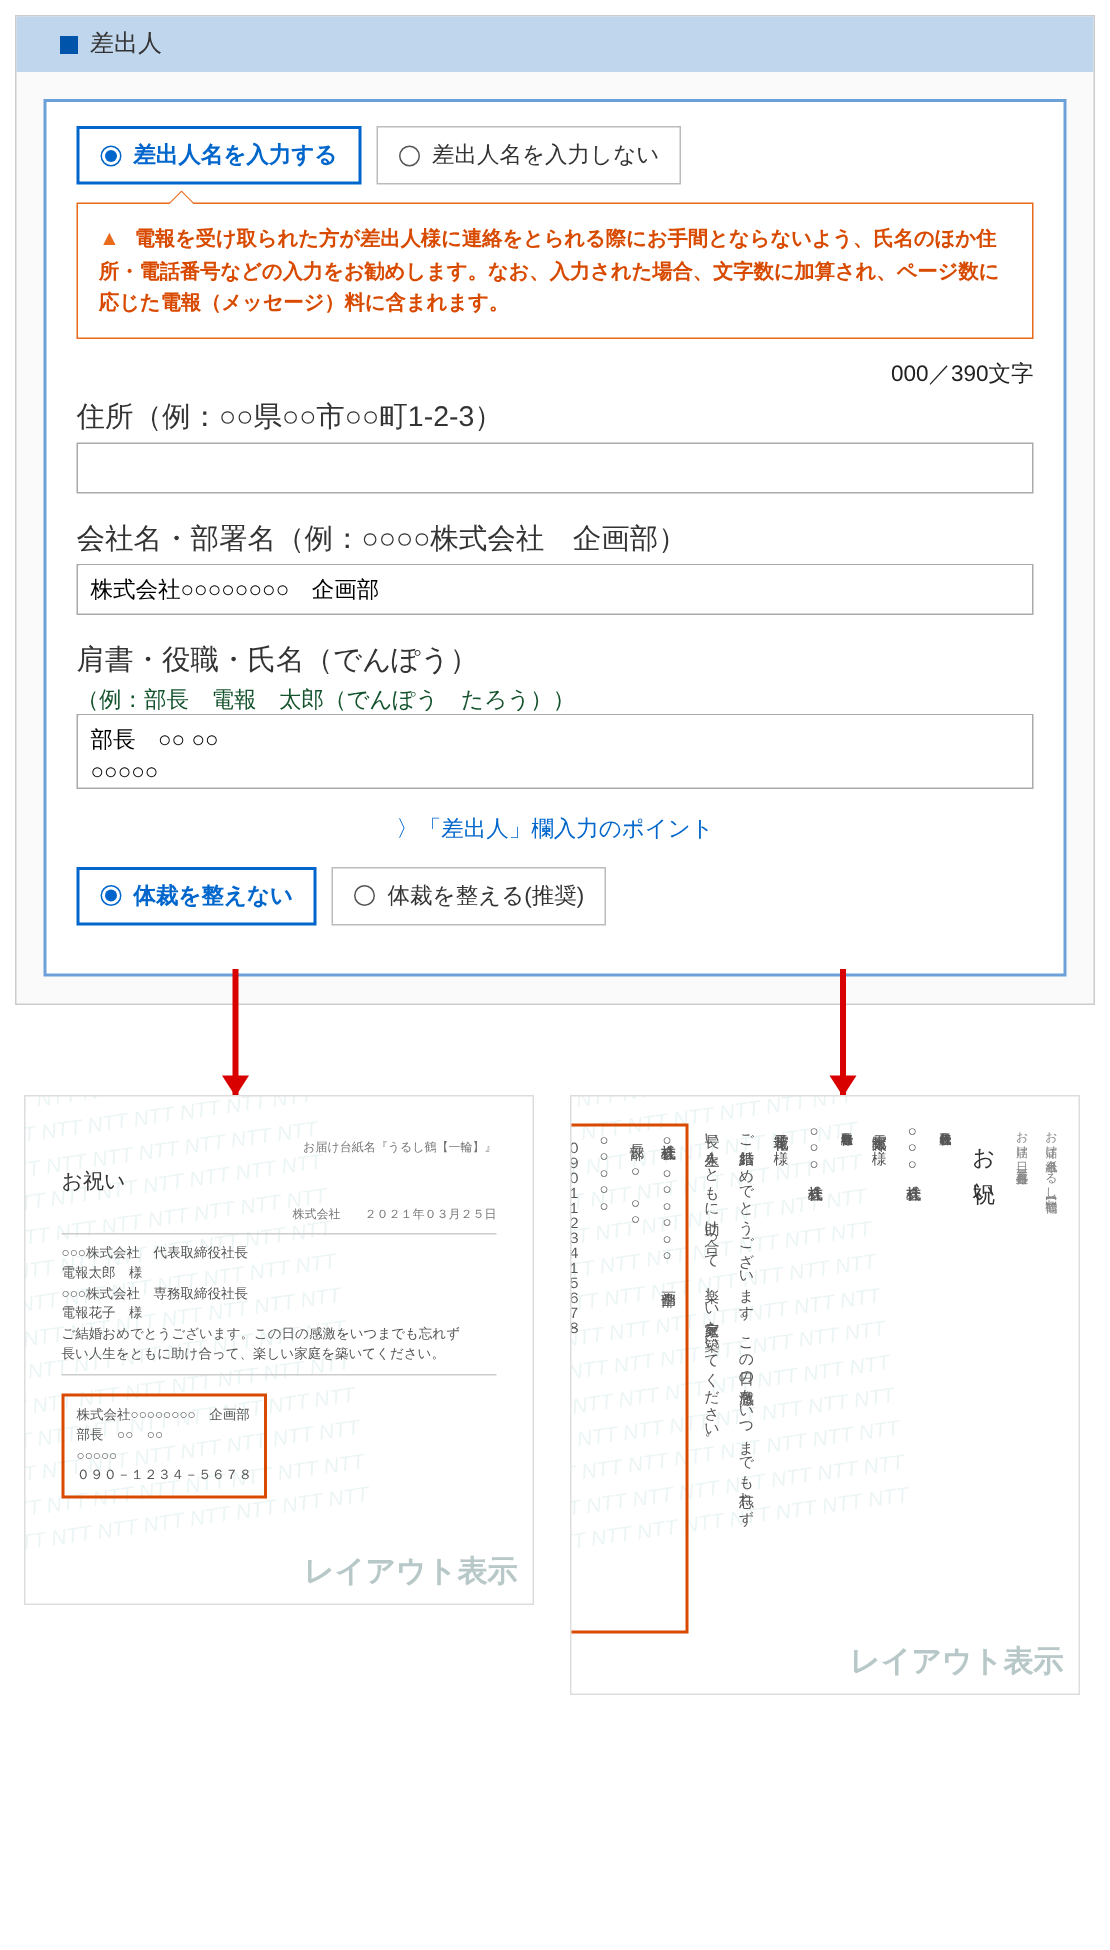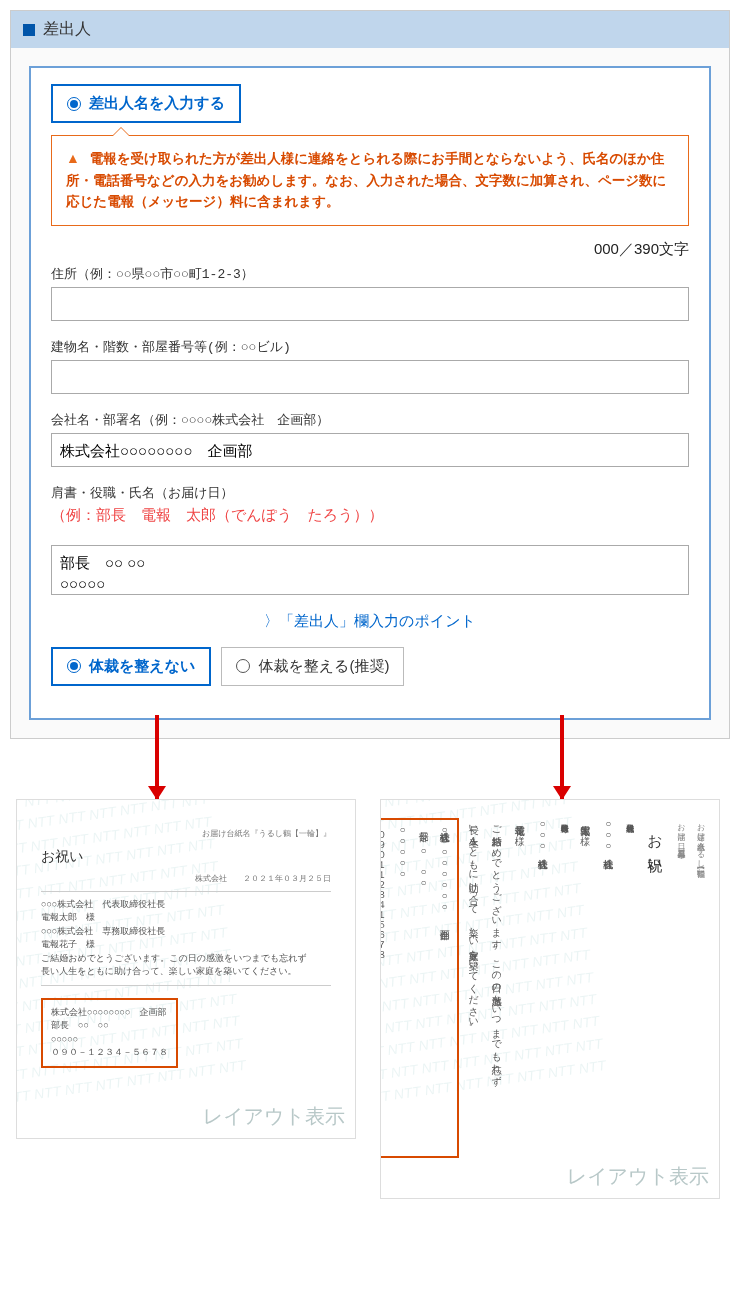--- a/index.html
+++ b/index.html
@@ -1,50 +1,50 @@
 <!DOCTYPE html>
 <html><head>
 <meta charset="utf-8">
 <style>
   * { box-sizing: border-box; }
   body { margin: 0; padding: 10px; font-family: "Hiragino Kaku Gothic ProN", "Meiryo", sans-serif; font-size: 14px; color: #333; background: #fff; width: 740px; }
   .panel { border: 1px solid #ccc; background: #fafafa; }
-  .panel-header { background: #c0d6ec; padding: 8px 12px; color: #333; display: flex; align-items: center; font-size: 16px; }
+  .panel-header { background: #c0d6ec; padding: 8px 29px; color: #333; display: flex; align-items: center; font-size: 16px; }
   .panel-header .sq { width: 12px; height: 12px; background: #0055aa; margin-right: 8px; display: inline-block; }
   .panel-body { padding: 18px; }
   .form-box { border: 2px solid #6ca0d8; padding: 16px 20px 20px 20px; background: #fff; }
   .radio-row, .radio-row2 { display: flex; gap: 10px; margin-bottom: 12px; }
   .radio-btn { border: 1px solid #bbb; background: #fff; padding: 8px 14px; display: flex; align-items: center; cursor: pointer; font-size: 15px; text-align: center; }
   .radio-btn.selected { border: 2px solid #0066cc; color: #0066cc; font-weight: bold; }
   .radio-btn .circ { width: 14px; height: 14px; border: 1px solid #555; border-radius: 50%; margin-right: 8px; display: inline-flex; align-items: center; justify-content: center; }
   .radio-btn.selected .circ { border-color: #0066cc; }
   .radio-btn.selected .circ::after { content: ""; width: 8px; height: 8px; background: #0066cc; border-radius: 50%; }
   .callout { border: 1px solid #e86a1a; padding: 12px 14px; margin: 8px 0 14px 0; position: relative; }
   .callout-arrow { position: absolute; top: -9px; left: 60px; width: 0; height: 0; border-left: 9px solid transparent; border-right: 9px solid transparent; border-bottom: 9px solid #e86a1a; }
   .callout-arrow::after { content:""; position:absolute; top:1px; left:-8px; width:0; height:0; border-left:8px solid transparent; border-right:8px solid transparent; border-bottom:8px solid #fff; }
   .callout .warn-ico { color: #e86a1a; font-weight: bold; margin-right: 6px; }
   .callout .msg { color: #d84a00; font-weight: bold; font-size: 13.5px; line-height: 1.6; }
   .counter { text-align: right; font-size: 15px; color: #222; margin-bottom: 6px; }
   .field { margin-bottom: 14px; }
-  .field label { display: block; font-size: 13px; color: #333; margin-bottom: 4px; font-family: Liberation Mono, monospace; }
-  .field .sub { display: block; font-size: 15px; color: #ef4444; margin-bottom: 20px; }
+  .field label { display: block; font-size: 19px; color: #333; margin-bottom: 4px; }
+  .field .sub { display: block; font-size: 15px; color: #14532d; margin-bottom: 0; }
   .ta { width: 100%; border: 1px solid #aaa; font-size: 15px; padding: 6px 8px; resize: none; font-family: inherit; line-height: 1.4; background: #fff; }
   .ta.one { height: 34px; }
   .ta.two { height: 50px; }
   .link-row { text-align: center; margin: 8px 0 16px 0; }
   .link-row a { color: #0066cc; text-decoration: none; font-size: 15px; }
   .arrows { position: relative; height: 60px; }
   .arrow { position: absolute; width: 4px; background: #d90000; }
   .arrow::after { content:""; position:absolute; bottom:-1px; left:50%; transform: translateX(-50%); width:0; height:0; border-left:9px solid transparent; border-right:9px solid transparent; border-top:14px solid #d90000; }
   .arrow.a1 { left: 145px; top: -24px; height: 84px; }
   .arrow.a2 { left: 550px; top: -24px; height: 84px; }
   .previews { display: flex; gap: 24px; padding: 0 6px; }
   .pv { position: relative; flex: 0 0 340px; height: 340px; border: 1px solid #ddd; background: #fff; overflow: hidden; }
   .pv2 { flex: 0 0 340px; height: 400px; }
-  .pv .wm { position: absolute; right: 10px; bottom: 8px; color: #b8c8c8; font-size: 20px; font-weight: normal; }
+  .pv .wm { position: absolute; right: 10px; bottom: 8px; color: #b8c8c8; font-size: 20px; font-weight: bold; }
   .pv .bg-ntt { position: absolute; inset: 0; opacity: 0.10; overflow: hidden; font-size: 14px; color: #4aa0a0; font-style: italic; line-height: 1.6; white-space: pre; transform: rotate(-8deg) translate(-30px,-30px); }
   .pv-content { position: relative; padding: 28px 24px 24px 24px; font-size: 9px; color: #555; line-height: 1.5; }
   .pv1-title { font-size: 14px; color: #333; margin-bottom: 6px; }
   .pv1-meta { text-align: right; font-size: 8px; color: #777; margin-bottom: 6px; }
   .pv1-hr { border-top: 1px solid #ccc; margin: 6px 0; }
   .hl-box { border: 2px solid #d84a00; padding: 6px 8px; margin-top: 6px; display: inline-block; }
   .pv2-content { position: absolute; inset: 0; padding: 18px 12px 40px 12px; display: flex; flex-direction: row-reverse; gap: 6px; }
   .vcol { writing-mode: vertical-rl; text-orientation: upright; font-size: 10px; color: #555; line-height: 1.7; }
   .vcol.title { font-size: 15px; color: #333; letter-spacing: 4px; padding-top: 6px; }
   .vcol.meta { font-size: 8px; color: #888; }
@@ -59,47 +59,47 @@
     <span>差出人</span>
   </div>
   <div class="panel-body">
     <div class="form-box">
 
       <div class="radio-row">
         <div class="radio-btn selected">
           <span class="circ"></span>
           <span>差出人名を入力する</span>
         </div>
+        <div class="radio-btn">
+          <span class="circ"></span>
+          <span>差出人名を入力しない</span>
+        </div>
       </div>
 
       <div class="callout">
         <span class="callout-arrow"></span>
         <span class="warn-ico">▲</span>
         <span class="msg">電報を受け取られた方が差出人様に連絡をとられる際にお手間とならないよう、氏名のほか住所・電話番号などの入力をお勧めします。なお、入力された場合、文字数に加算され、ページ数に応じた電報（メッセージ）料に含まれます。</span>
       </div>
 
       <div class="counter">000／390文字</div>
 
       <div class="field">
         <label>住所（例：○○県○○市○○町1-2-3）</label>
         <textarea class="ta one" style=""></textarea>
       </div>
 
-      <div class="field">
-        <label>建物名・階数・部屋番号等(例：○○ビル)</label>
-        <textarea class="ta one" style=""></textarea>
-      </div>
 
       <div class="field">
         <label>会社名・部署名（例：○○○○株式会社　企画部）</label>
         <textarea class="ta one" style="">株式会社○○○○○○○○　企画部</textarea>
       </div>
 
       <div class="field">
-        <label>肩書・役職・氏名（お届け日）</label>
+        <label>肩書・役職・氏名（でんぽう）</label>
         <span class="sub">（例：部長　電報　太郎（でんぽう　たろう））</span>
         <textarea class="ta two" style="">部長　○○ ○○
 ○○○○○</textarea>
       </div>
 
 
       <div class="link-row">
         <a href="#">〉「差出人」欄入力のポイント</a>
       </div>
 

